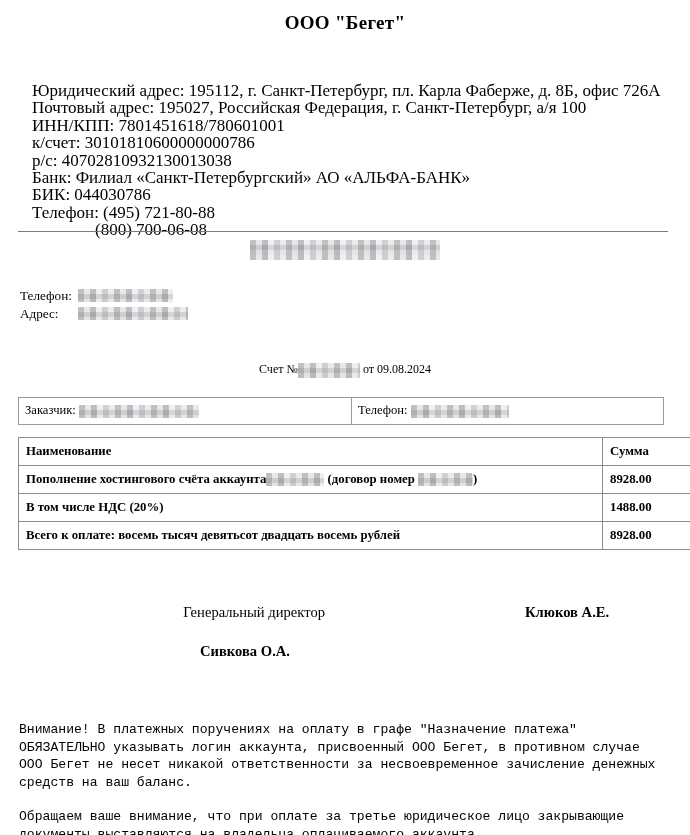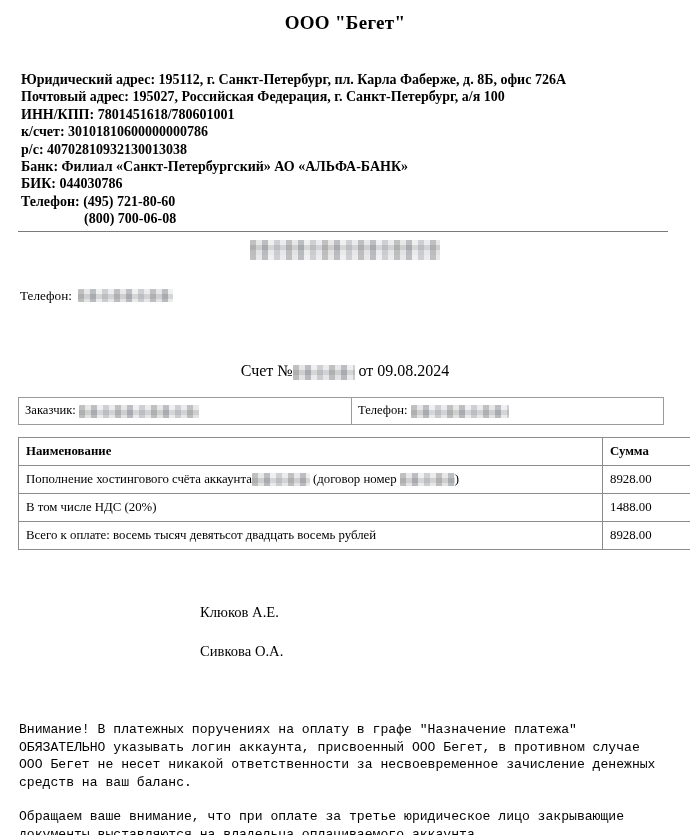--- a/index.html
+++ b/index.html
@@ -29,25 +29,24 @@
     font-size: 19px;
     font-weight: bold;
     letter-spacing: 0.3px;
     margin: 0;
     padding-top: 12px;
     font-family: "Liberation Serif", "DejaVu Serif", serif;
   }
 
   
   .requisites {
-    margin: 1px;
+    margin: 12px;
     padding: 36px 0 0 20px;
-    font-size: 14px;
+    font-size: 17px;
     line-height: 17.4px;
-    font-weight: bold;
   }
   .req-line { white-space: pre; }
   .phone-extra { padding-left: 63px; }
 
   
   .divider {
     position: absolute;
     left: 18px;
     top: 231px;
     width: 650px;
@@ -99,21 +98,21 @@
   .cust-row { display: flex; align-items: center; height: 17.6px; }
   .cust-label { width: 58px; flex: 0 0 58px; }
 
   
   .invoice-line {
     position: absolute;
     left: 0;
     top: 362px;
     width: 690px;
     text-align: center;
-    font-size: 16px;
+    font-size: 12px;
   }
   .invoice-line .redact { width: 62px; height: 15px; }
 
   
   .top-table {
     position: absolute;
     left: 18px;
     top: 397px;
     width: 646px;
     border-collapse: collapse;
@@ -136,20 +135,21 @@
     width: 687px;
     border-collapse: collapse;
     font-size: 12.8px;
   }
   .items-table th, .items-table td {
     border: 1px solid #8c8c8c;
     padding: 4px 6px 5px 7px;
     text-align: left;
     vertical-align: middle;
     height: 18px;
+    font-weight: bold;
   }
   .items-table th { font-weight: bold; }
   .items-table .col-sum { width: 88px; }
 
   .pay-note {
     position: absolute;
     left: 19px;
     top: 529px;
     font-size: 12.8px;
   }
@@ -157,21 +157,21 @@
   
   .signatures {
     position: absolute;
     left: 0;
     top: 604px;
     width: 690px;
     font-size: 14.6px;
   }
   .sig-row { display: flex; align-items: baseline; margin-bottom: 22px; }
   .sig-title { width: 325px; flex: 0 0 325px; text-align: right; }
-  .sig-name  { padding-left: 200px; }
+  .sig-name  { padding-left: 200px; font-weight: bold; }
 
   
   .notices {
     position: absolute;
     left: 19px;
     top: 721px;
     width: 652px;
     font-size: 13.1px;
     line-height: 17.6px;
   }
@@ -185,34 +185,38 @@
   <div class="doc-title">ООО "Бегет"</div>
 
   <div class="requisites">
     <div class="req-line">Юридический адрес: 195112, г. Санкт-Петербург, пл. Карла Фаберже, д. 8Б, офис 726А</div>
     <div class="req-line">Почтовый адрес: 195027, Российская Федерация, г. Санкт-Петербург, а/я 100</div>
     <div class="req-line">ИНН/КПП: 7801451618/780601001</div>
     <div class="req-line">к/счет: 30101810600000000786</div>
     <div class="req-line">р/с: 40702810932130013038</div>
     <div class="req-line">Банк: Филиал «Санкт-Петербургский» АО «АЛЬФА-БАНК»</div>
     <div class="req-line">БИК: 044030786</div>
-    <div class="req-line">Телефон: (495) 721-80-60</div>
+    <div class="req-line">Телефон: (495) 721-80-88</div>
     <div class="req-line phone-extra">(800) 700-06-08</div>
   </div>
 
   <hr class="divider">
 
   <div class="customer-name">
     <span class="redact"></span>
   </div>
 
   <div class="cust-fields">
     <div class="cust-row">
       <span class="cust-label">Телефон:</span>
       <span class="redact" style="width:95px"></span>
+    </div>
+    <div class="cust-row">
+      <span class="cust-label">Адрес:</span>
+      <span class="redact" style="width:110px"></span>
     </div>
   </div>
 
   <div class="invoice-line">
     <span>Счет №</span><span class="redact"></span><span> от 09.08.2024</span>
   </div>
 
   <table class="top-table">
     <tbody>
       <tr>
@@ -251,20 +255,21 @@
       <tr>
         <td>Всего к оплате: восемь тысяч девятьсот двадцать восемь рублей</td>
         <td class="col-sum">8928.00</td>
       </tr>
     </tbody>
   </table>
 
 
   <div class="signatures">
     <div class="sig-row">
+      <span class="sig-title">Генеральный директор</span>
       <span class="sig-name">Клюков А.Е.</span>
     </div>
     <div class="sig-row">
       <span class="sig-name">Сивкова О.А.</span>
     </div>
   </div>
 
   <div class="notices">
     <p>Внимание! В платежных поручениях на оплату в графе "Назначение платежа" ОБЯЗАТЕЛЬНО указывать логин аккаунта, присвоенный ООО Бегет, в противном случае ООО Бегет не несет никакой ответственности за несвоевременное зачисление денежных средств на ваш баланс.</p>
     <p>Обращаем ваше внимание, что при оплате за третье юридическое лицо закрывающие документы выставляются на владельца оплачиваемого аккаунта.</p>

